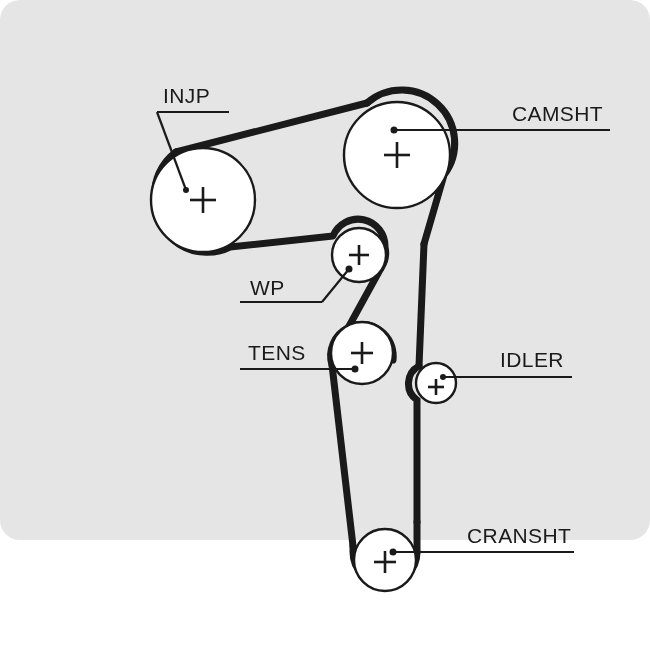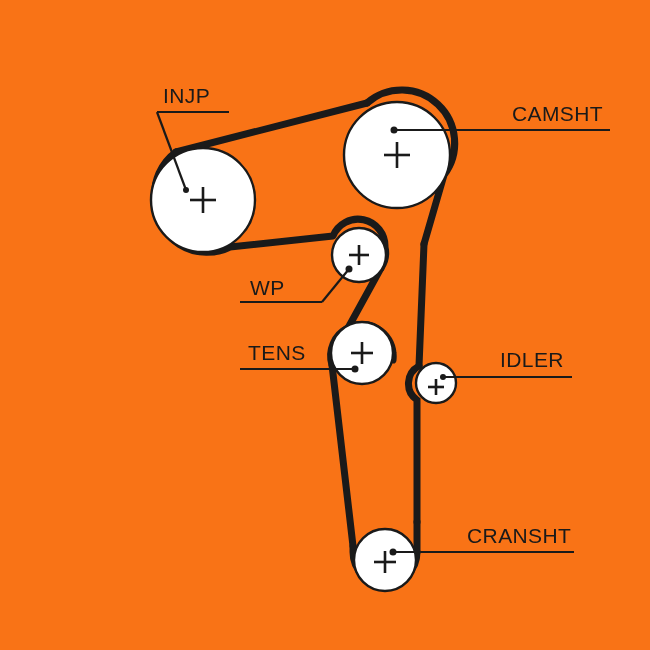--- a/index.html
+++ b/index.html
@@ -9,22 +9,23 @@
   }
   body {
     width: 650px;
     height: 650px;
     overflow: hidden;
     font-family: "Liberation Sans", sans-serif;
   }
   #diagram-root {
     position: relative;
     width: 650px;
-    height: 650px;
-    background: #f97316;
+    height: 540px;
+    background: #e5e5e5;
+    border-radius: 20px;
   }
   svg#belt-diagram {
     display: block;
     width: 650px;
     height: 650px;
   }
   .belt-path {
     fill: none;
     stroke: #1a1a1a;
   }

